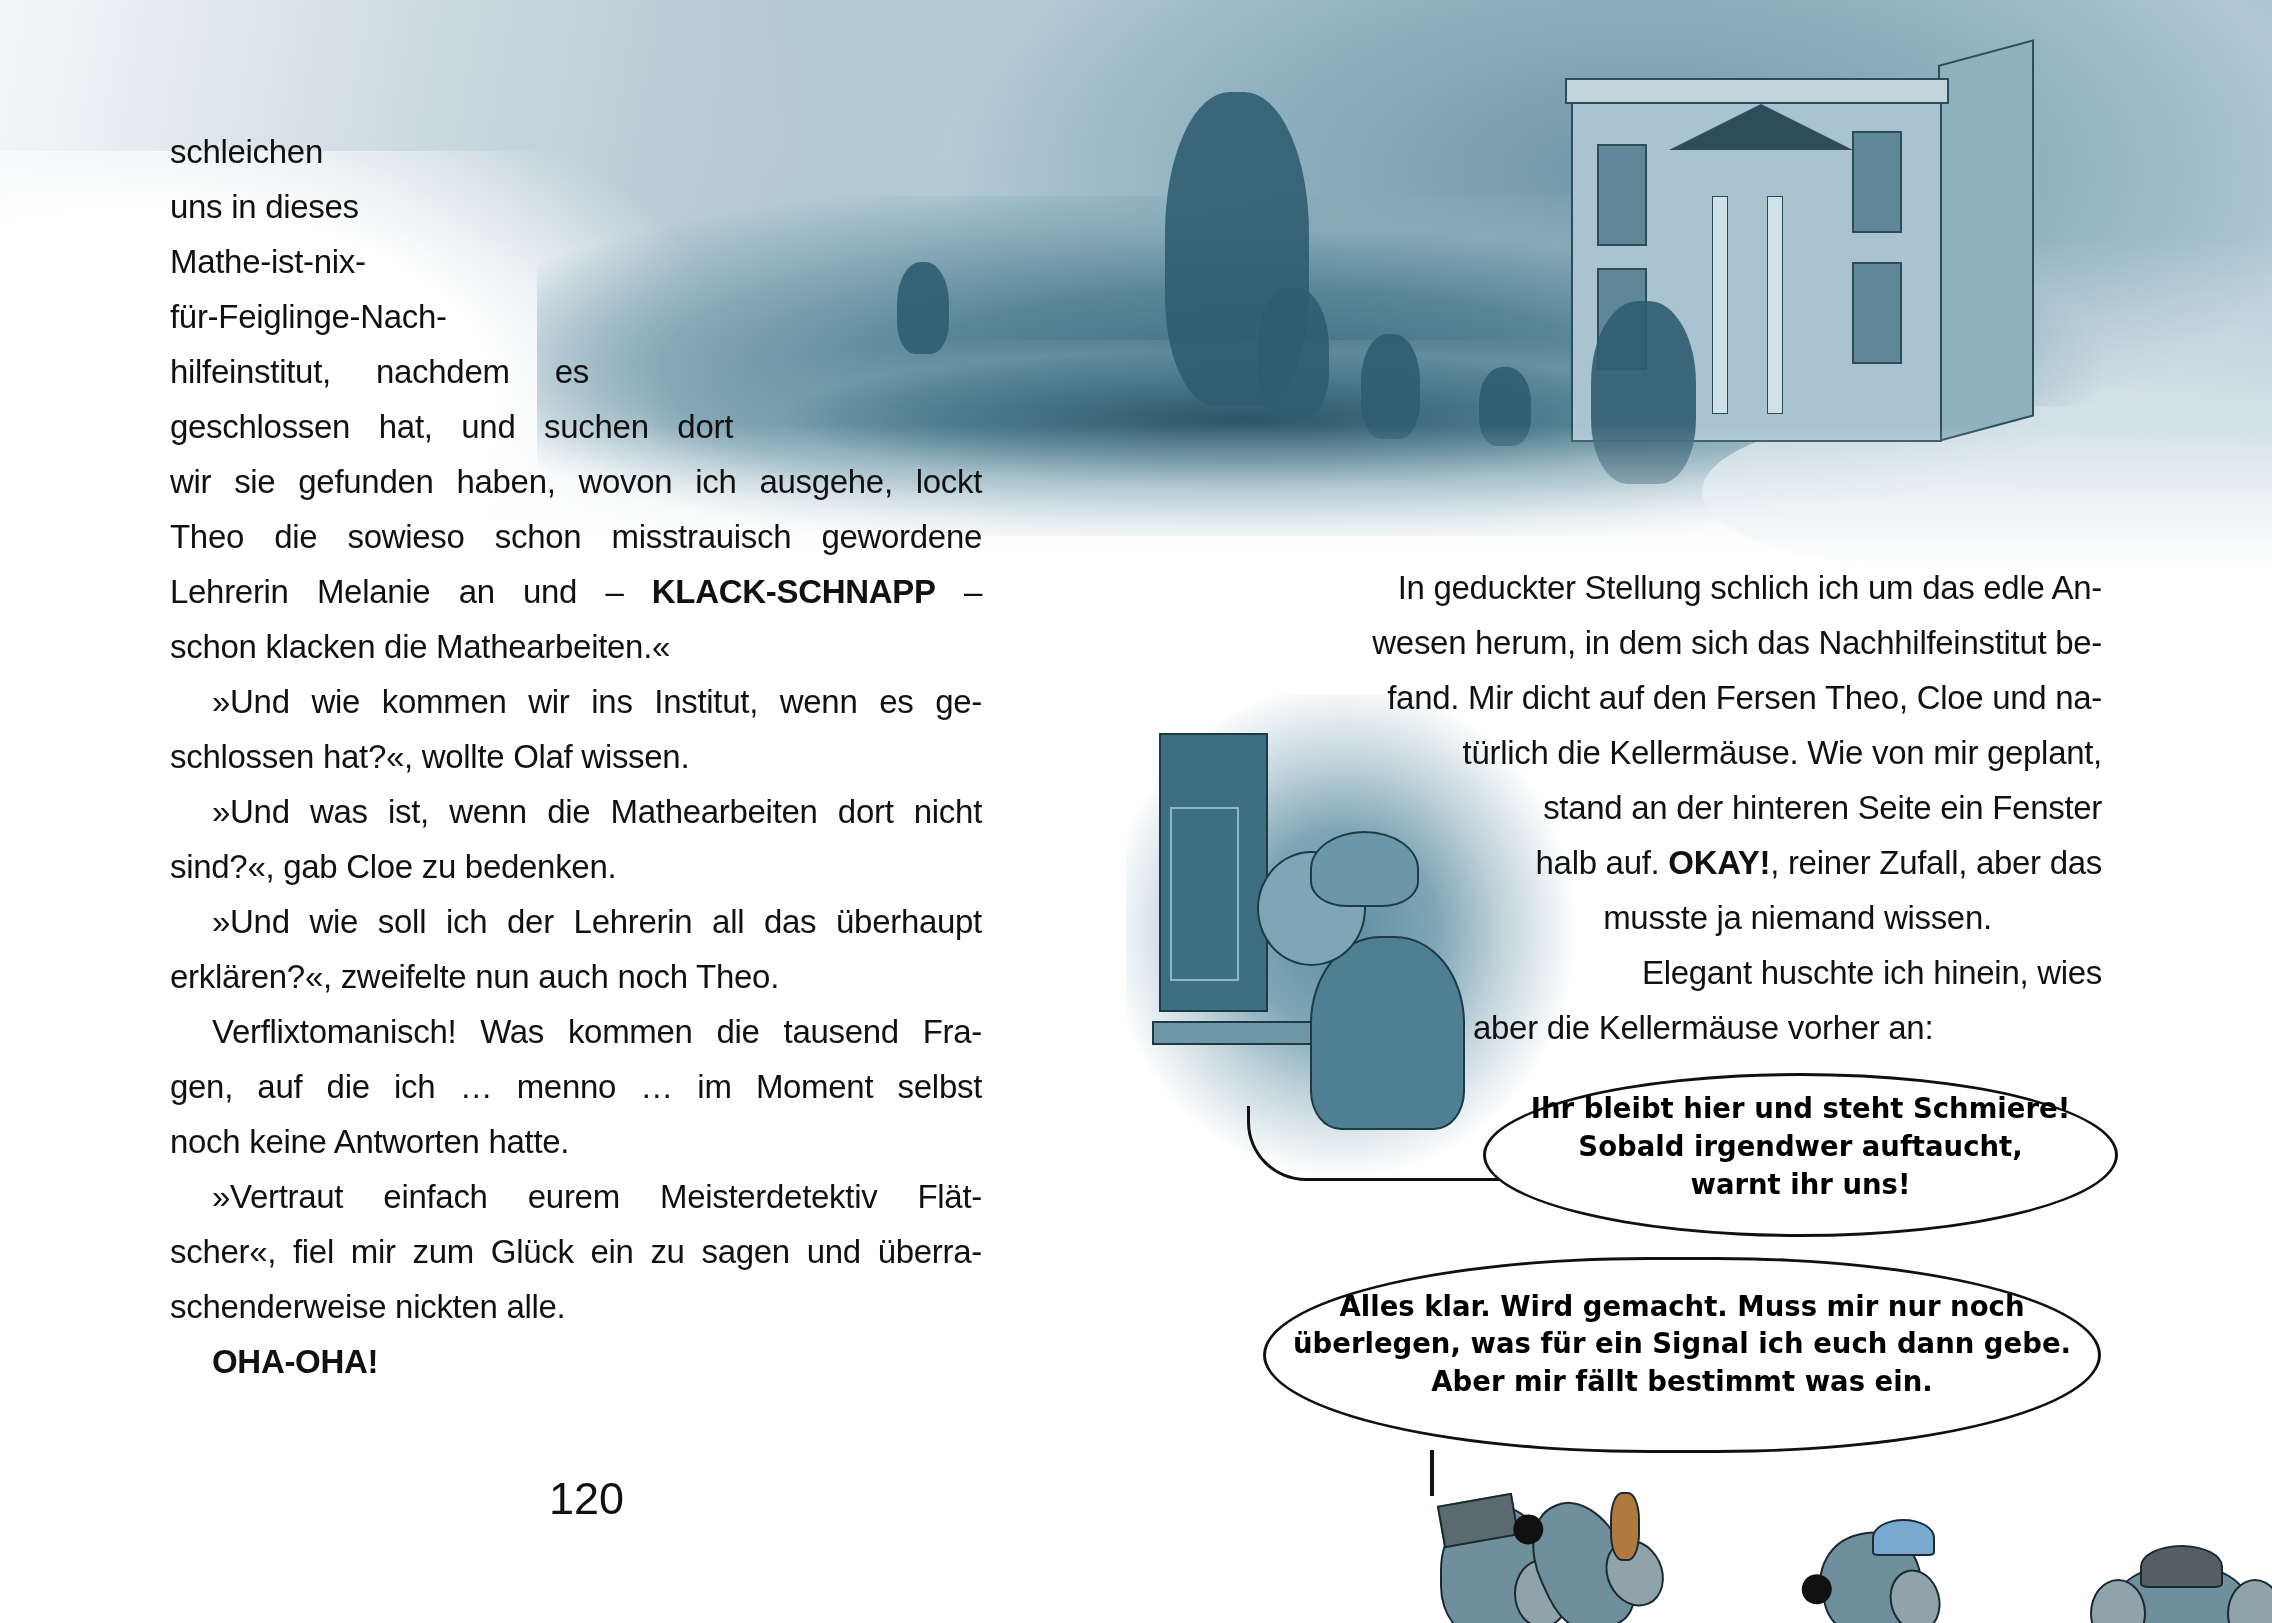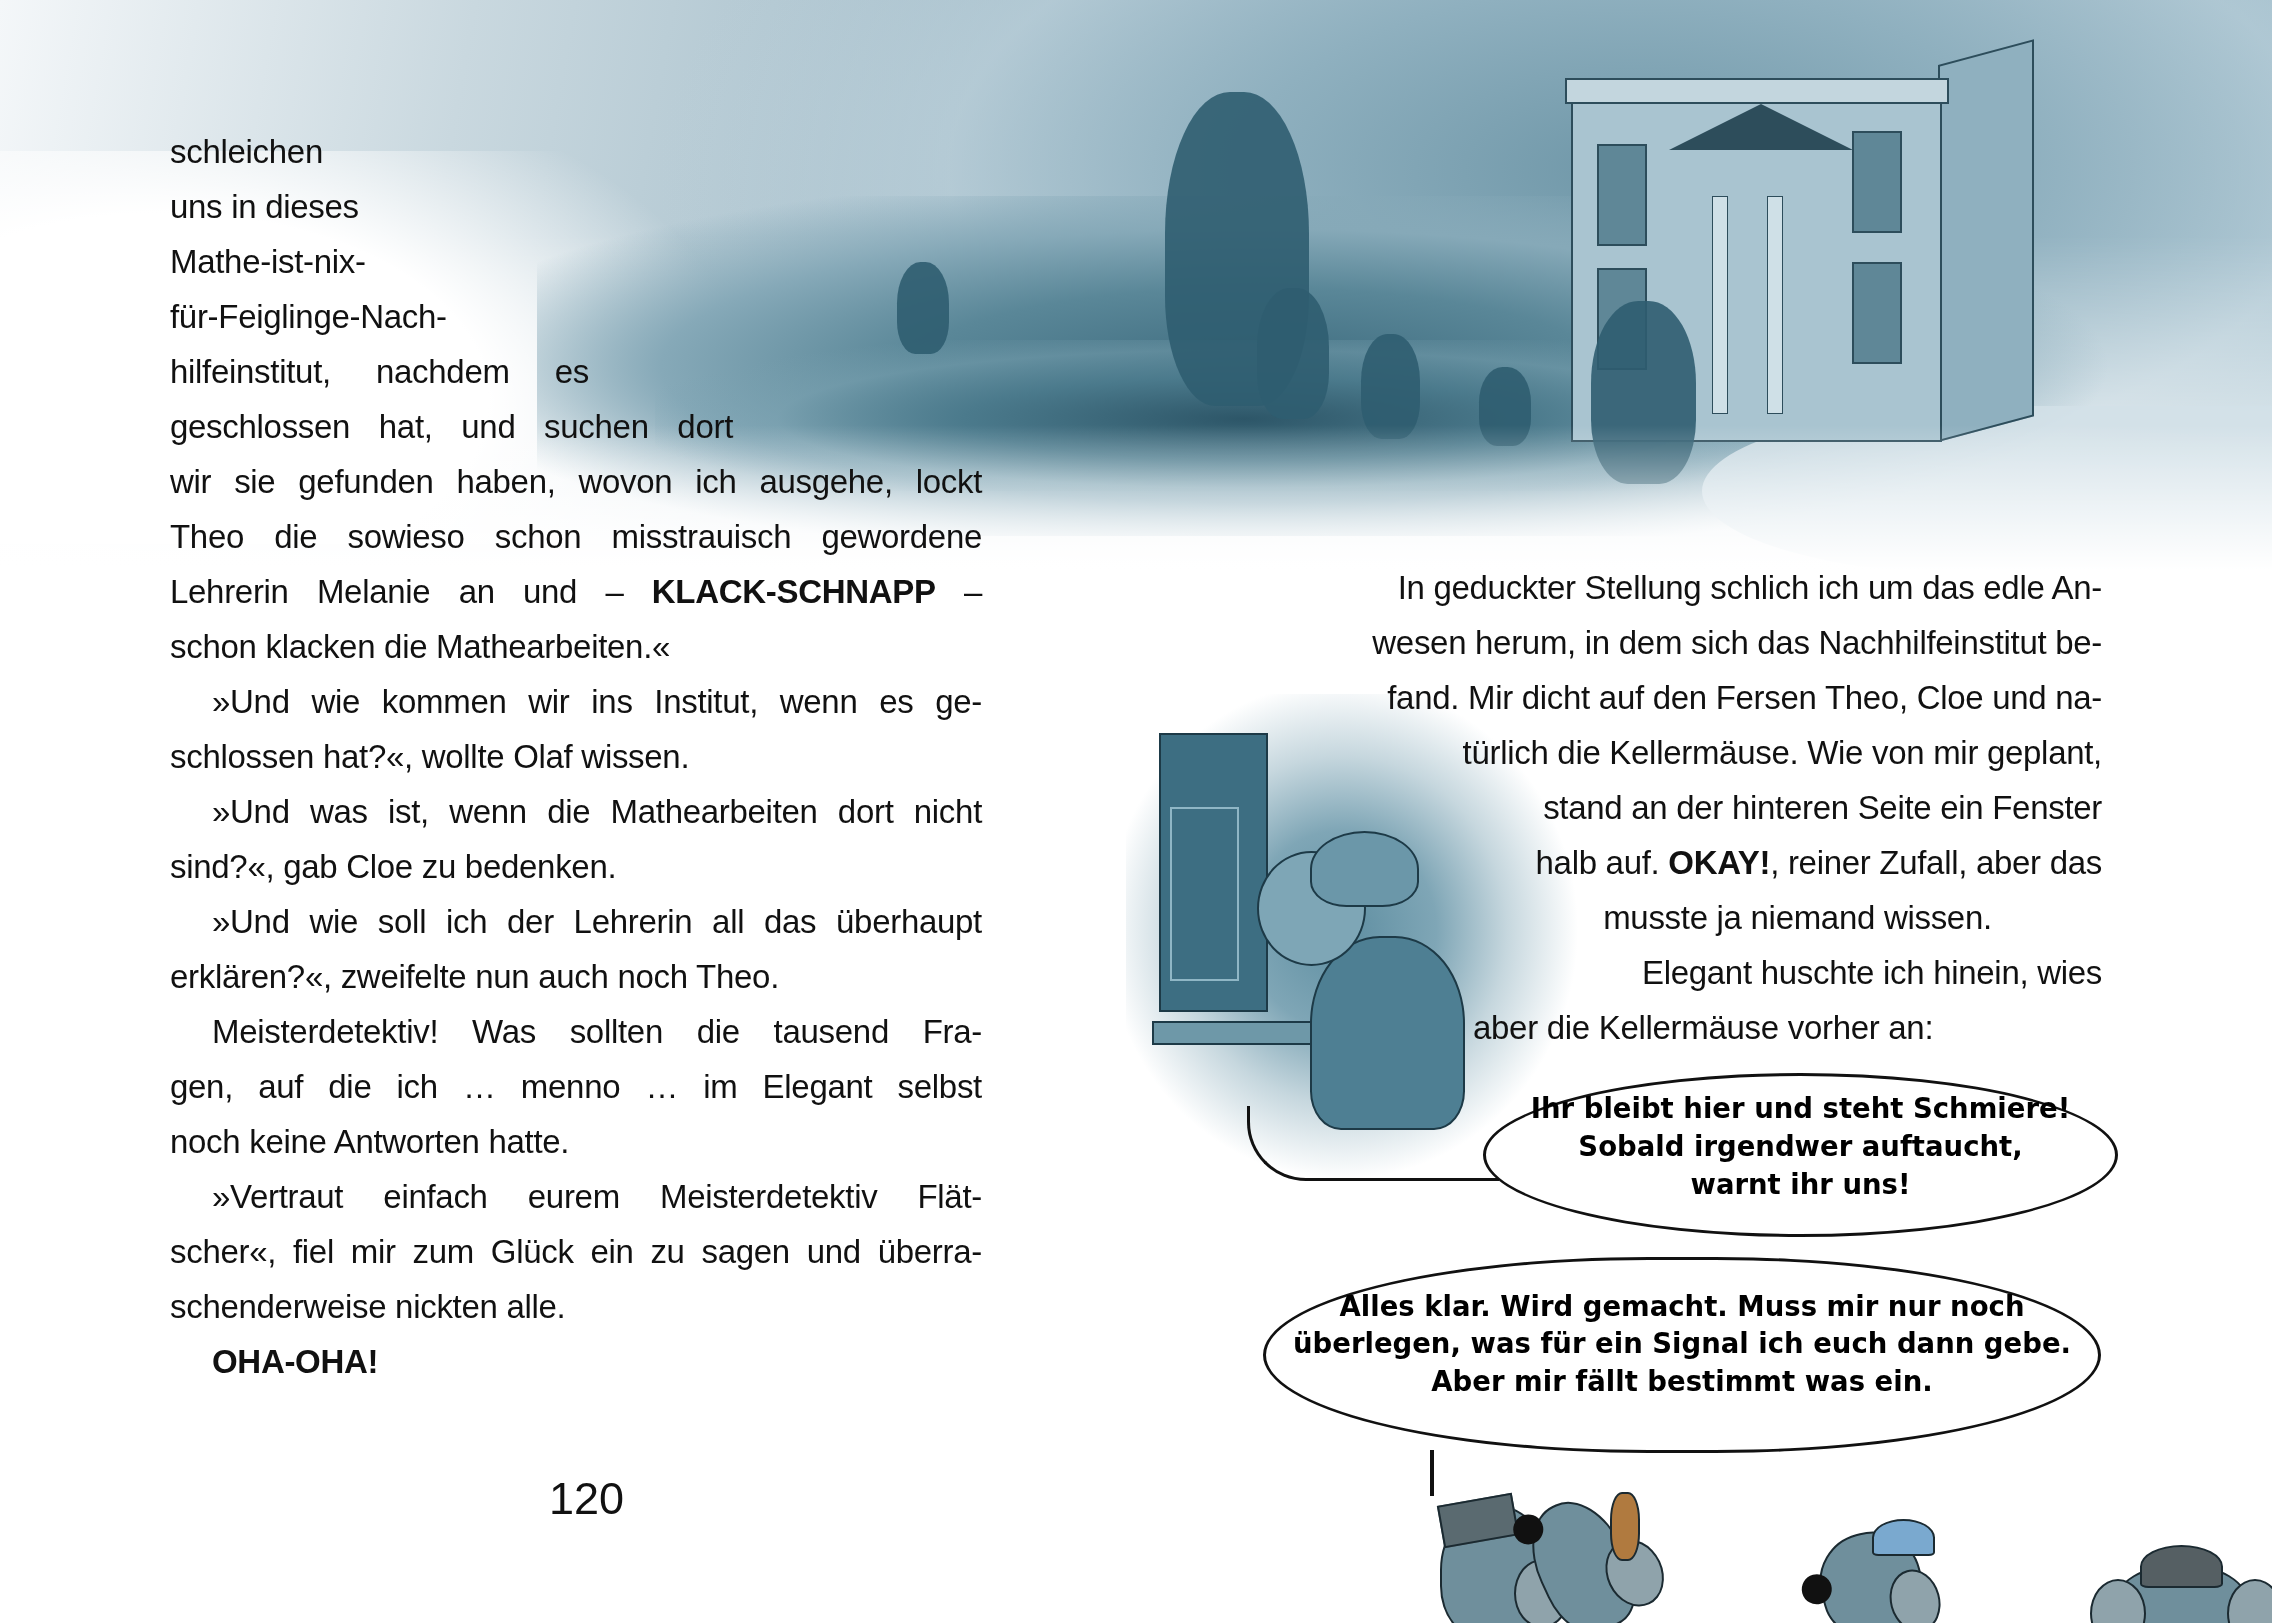--- a/index.html
+++ b/index.html
@@ -111,22 +111,22 @@
     <span class="line justify">wir sie gefunden haben, wovon ich ausgehe, lockt</span>
     <span class="line justify">Theo die sowieso schon misstrauisch gewordene</span>
     <span class="line justify"><span>Lehrerin Melanie an und – </span><span class="b">KLACK-SCHNAPP</span><span> –</span></span>
     <span class="line">schon klacken die Mathearbeiten.«</span>
     <span class="line justify indent">»Und wie kommen wir ins Institut, wenn es ge-</span>
     <span class="line">schlossen hat?«, wollte Olaf wissen.</span>
     <span class="line justify indent">»Und was ist, wenn die Mathearbeiten dort nicht</span>
     <span class="line">sind?«, gab Cloe zu bedenken.</span>
     <span class="line justify indent">»Und wie soll ich der Lehrerin all das überhaupt</span>
     <span class="line">erklären?«, zweifelte nun auch noch Theo.</span>
-    <span class="line justify indent">Meisterdetektiv! Was sollten die tausend Fra-</span>
-    <span class="line justify">gen, auf die ich … menno … im Elegant selbst</span>
+    <span class="line justify indent">Verflixtomanisch! Was kommen die tausend Fra-</span>
+    <span class="line justify">gen, auf die ich … menno … im Moment selbst</span>
     <span class="line">noch keine Antworten hatte.</span>
     <span class="line justify indent">»Vertraut einfach eurem Meisterdetektiv Flät-</span>
     <span class="line justify">scher«, fiel mir zum Glück ein zu sagen und überra-</span>
     <span class="line">schenderweise nickten alle.</span>
     <span class="line indent b">OHA-OHA!</span>
   </div>
 
   <div class="pagenum">120</div>
 
   <div class="win-illus"></div>

